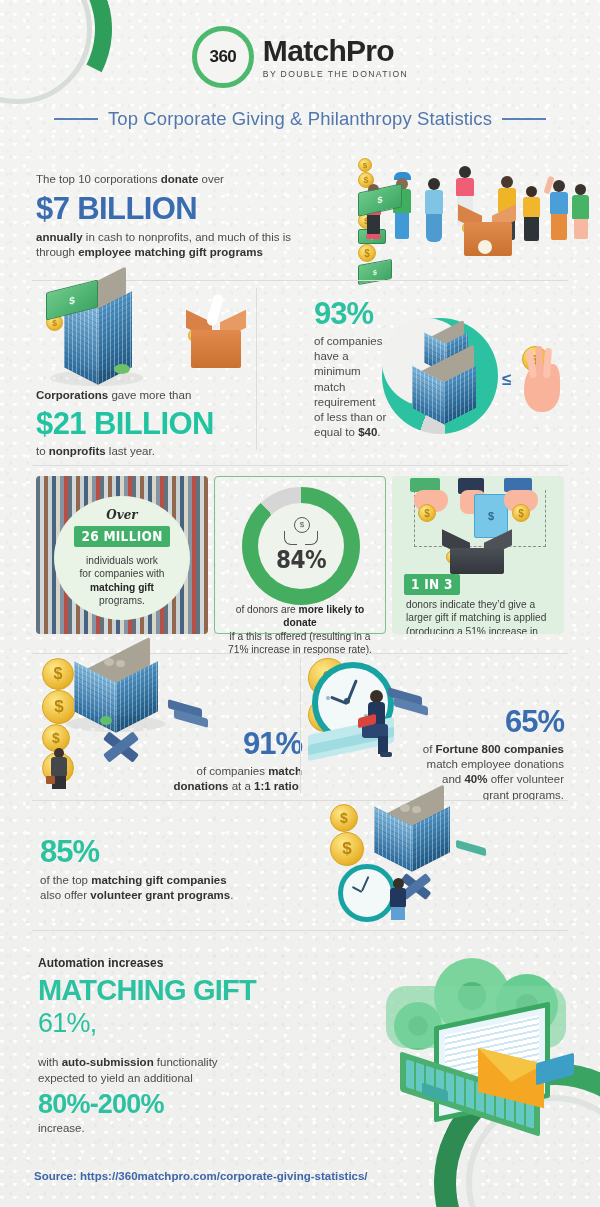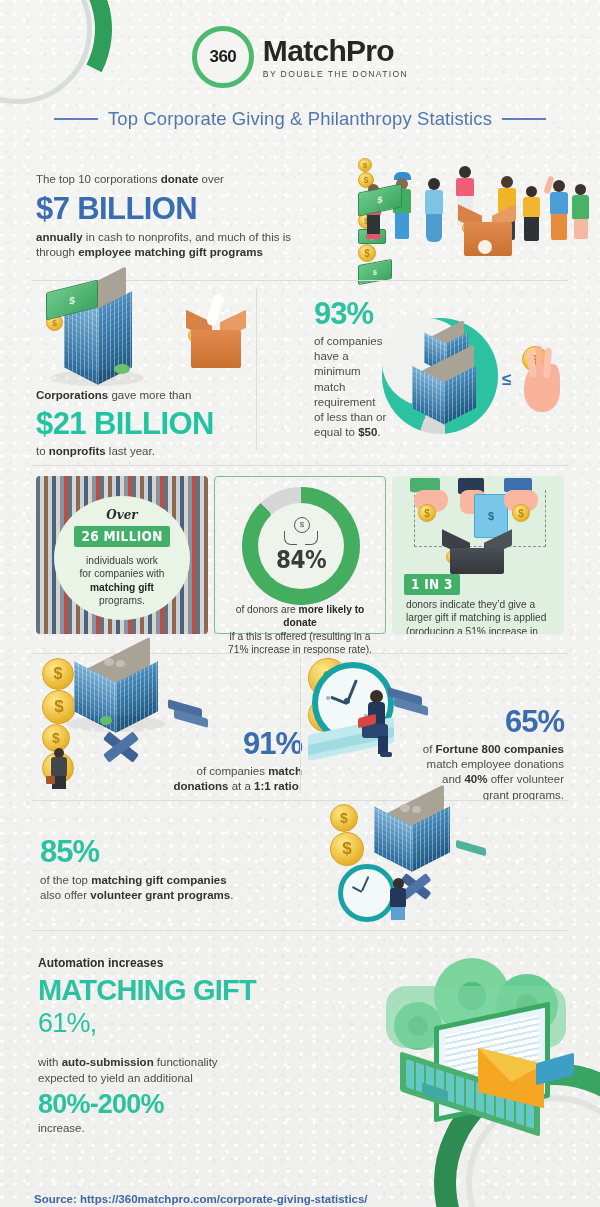--- a/index.html
+++ b/index.html
@@ -117,21 +117,21 @@
               left:16px;top:16px;display:flex;flex-direction:column;align-items:center;justify-content:center;}
   .donut-val{font-size:24px;font-weight:bold;color:#3b3b3b;letter-spacing:-.5px;font-family:"DejaVu Sans Condensed","Liberation Sans",sans-serif;}
 
   .donut93{
     position:absolute;width:116px;height:116px;border-radius:50%;
     background:conic-gradient(from 200deg,#2cc1a0 0 93%, #d8d8d8 93% 100%);
   }
   .donut93-hole{position:absolute;width:88px;height:88px;border-radius:50%;background:#f1f1ef;left:14px;top:14px;}
 
   .source{
-    position:absolute;left:34px;top:1170px;font-size:11.5px;color:#3f66a8;font-weight:bold;margin-top:23px;
+    position:absolute;left:34px;top:1170px;font-size:11.5px;color:#3f66a8;font-weight:bold;
   }
   .leq{font-size:17px;color:#3a6cb0;font-weight:bold;}
   .clock{position:absolute;border-radius:50%;border:6px solid #17a3a3;background:#f3f8f8;}
   .gear{position:absolute;border-radius:50%;background:#62c98c;}
   .laptop-screen{position:absolute;background:#e8f6fb;border:5px solid #3aa863;border-radius:2px;transform:skewY(-12deg);}
   .laptop-base{position:absolute;background:#4bb06f;border-radius:3px;transform:skewY(18deg);}
   .envelope{position:absolute;background:#f5a623;}
 </style>
 </head>
 <body>
@@ -282,21 +282,21 @@
 
   <div class="blk" style="left:278px;top:298px;width:110px;margin-left:36px;">
     <div class="pct-teal">93%</div>
     <div class="t-small" style="margin-top:5px;">
       <span>of companies</span><br>
       <span>have a</span><br>
       <span>minimum</span><br>
       <span>match</span><br>
       <span>requirement</span><br>
       <span>of less than or</span><br>
-      <span>equal to </span><b>$50</b><span>.</span>
+      <span>equal to </span><b>$40</b><span>.</span>
     </div>
   </div>
 
   <div class="ill" style="left:382px;top:318px;width:200px;height:120px;">
     <div class="donut93" style="left:0;top:0;"></div>
     <div class="donut93-hole" style="left:0;top:0;"></div>
 
     <div class="tower" style="left:26px;top:14px;width:72px;height:84px;">
       <div class="roof" style="left:16px;top:-2px;width:40px;height:20px;"></div>
       <div class="face-l" style="left:16px;top:6px;width:22px;height:30px;">

